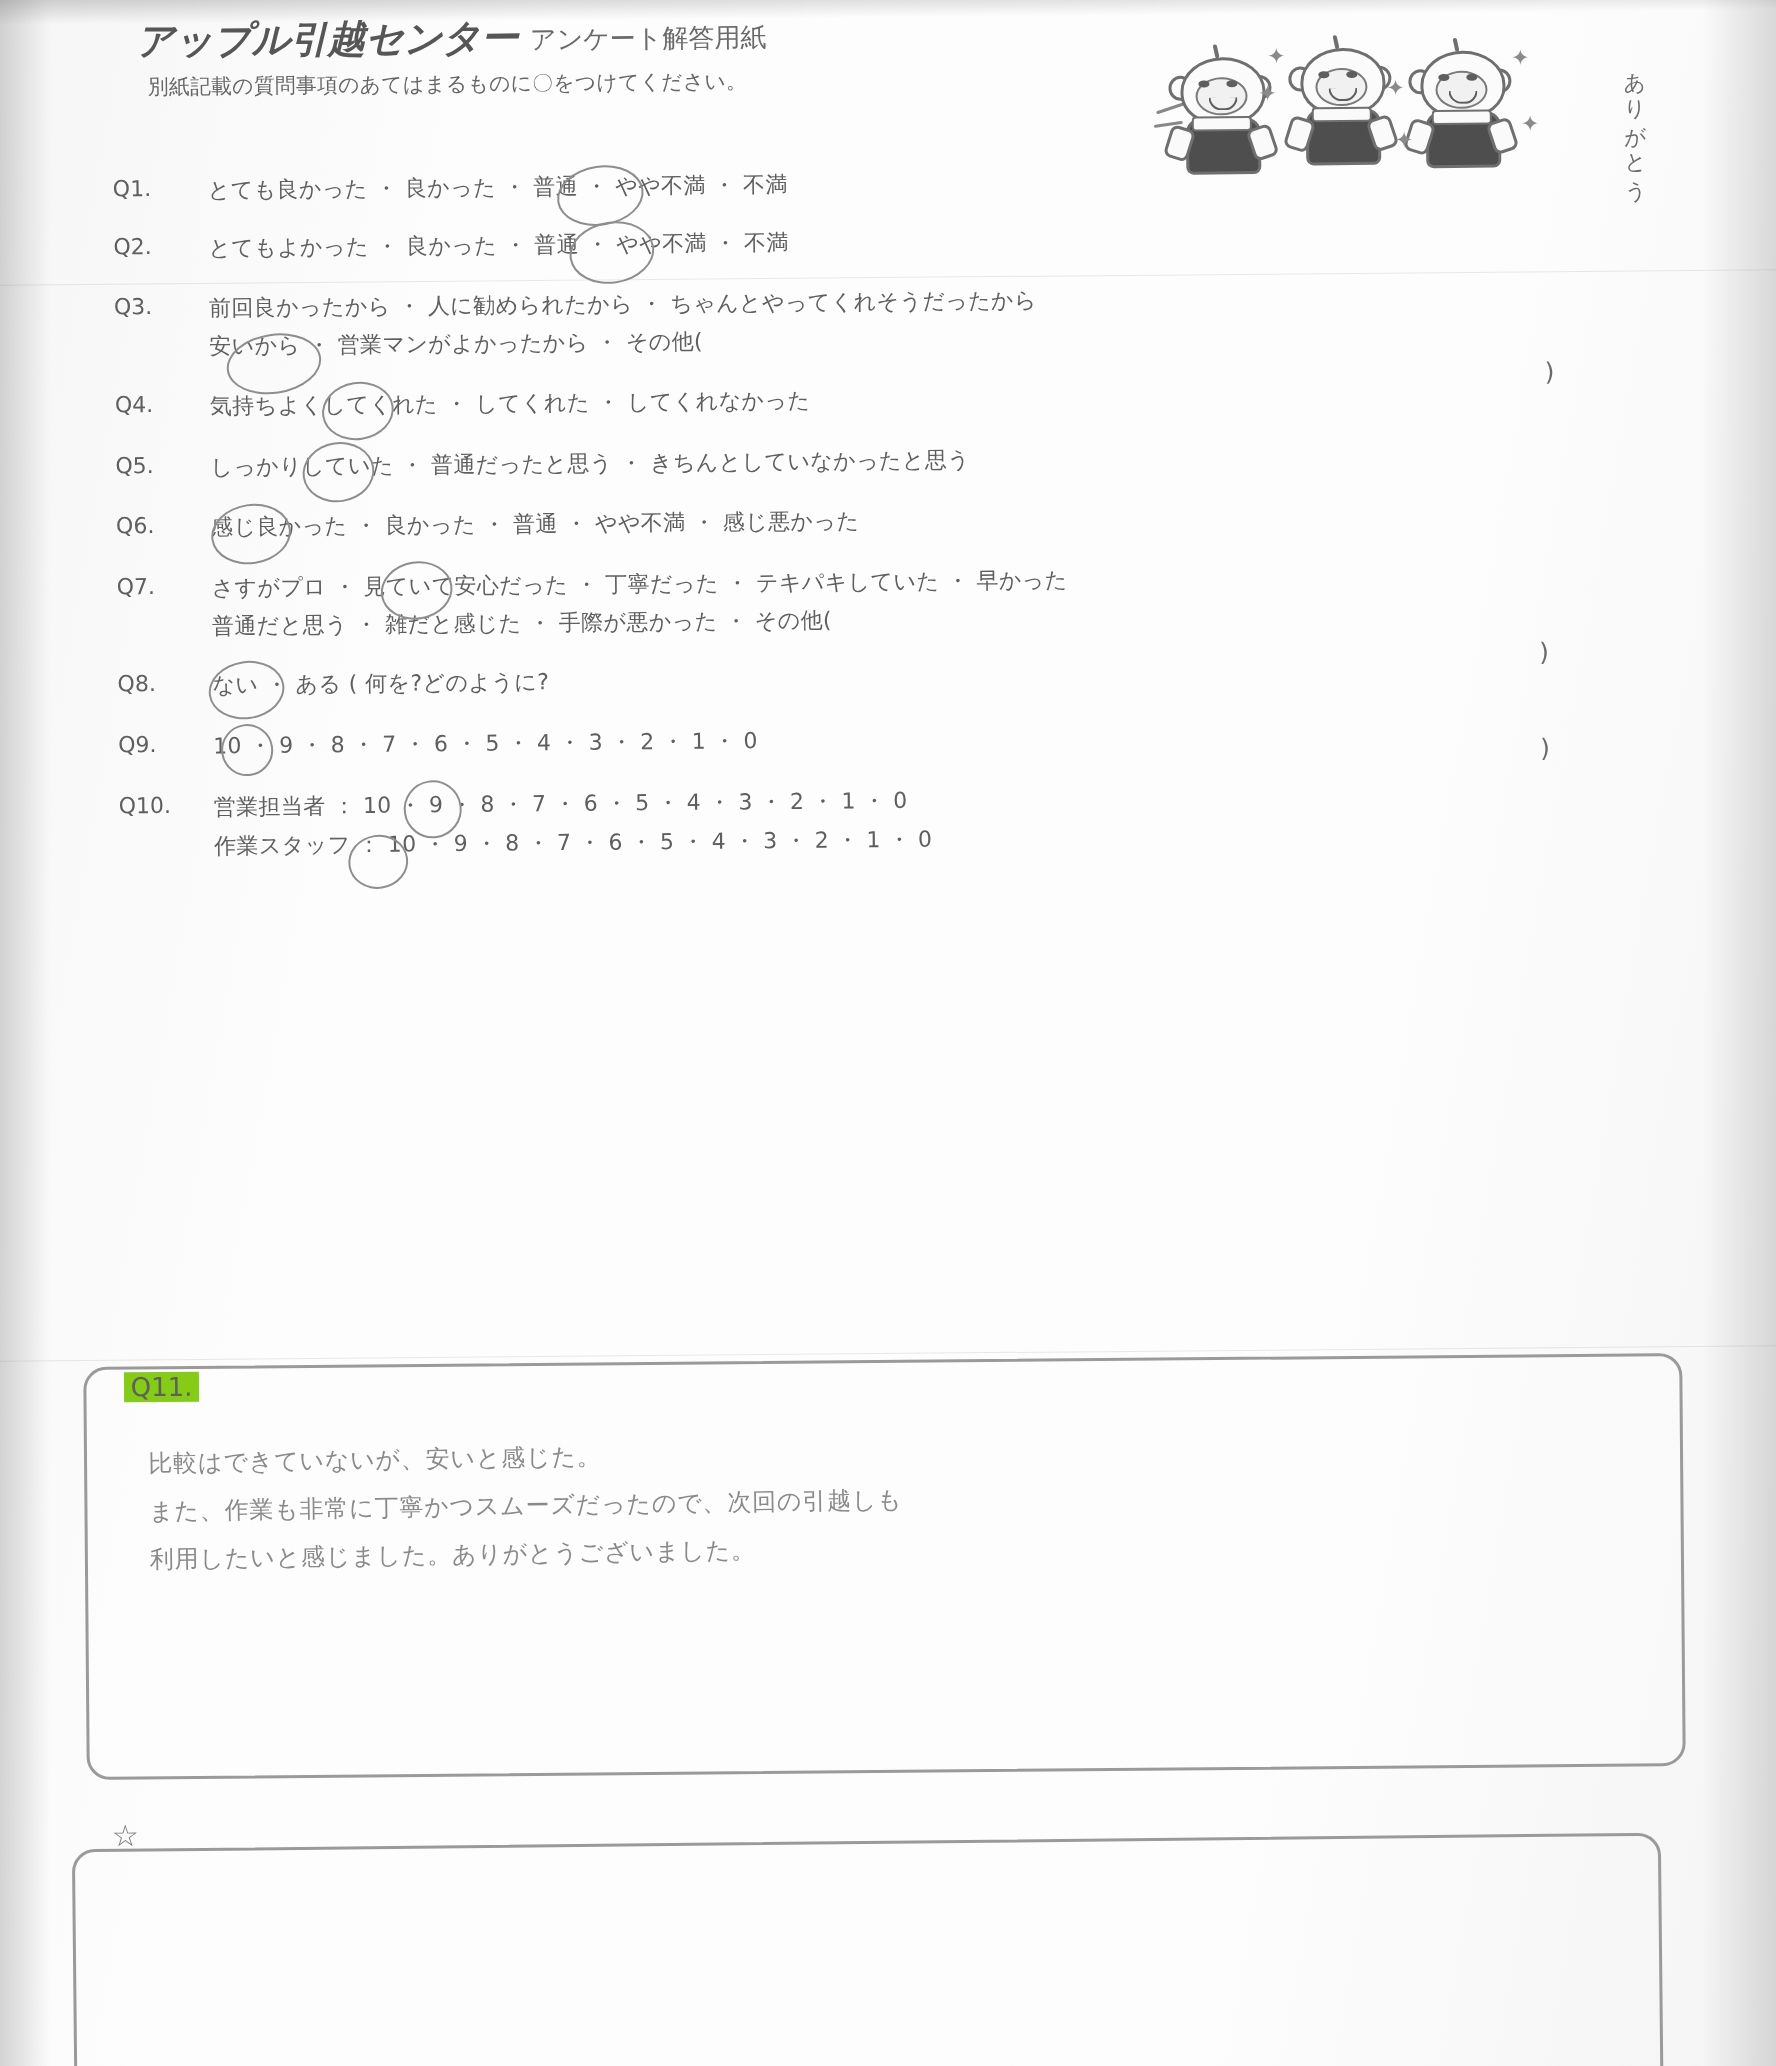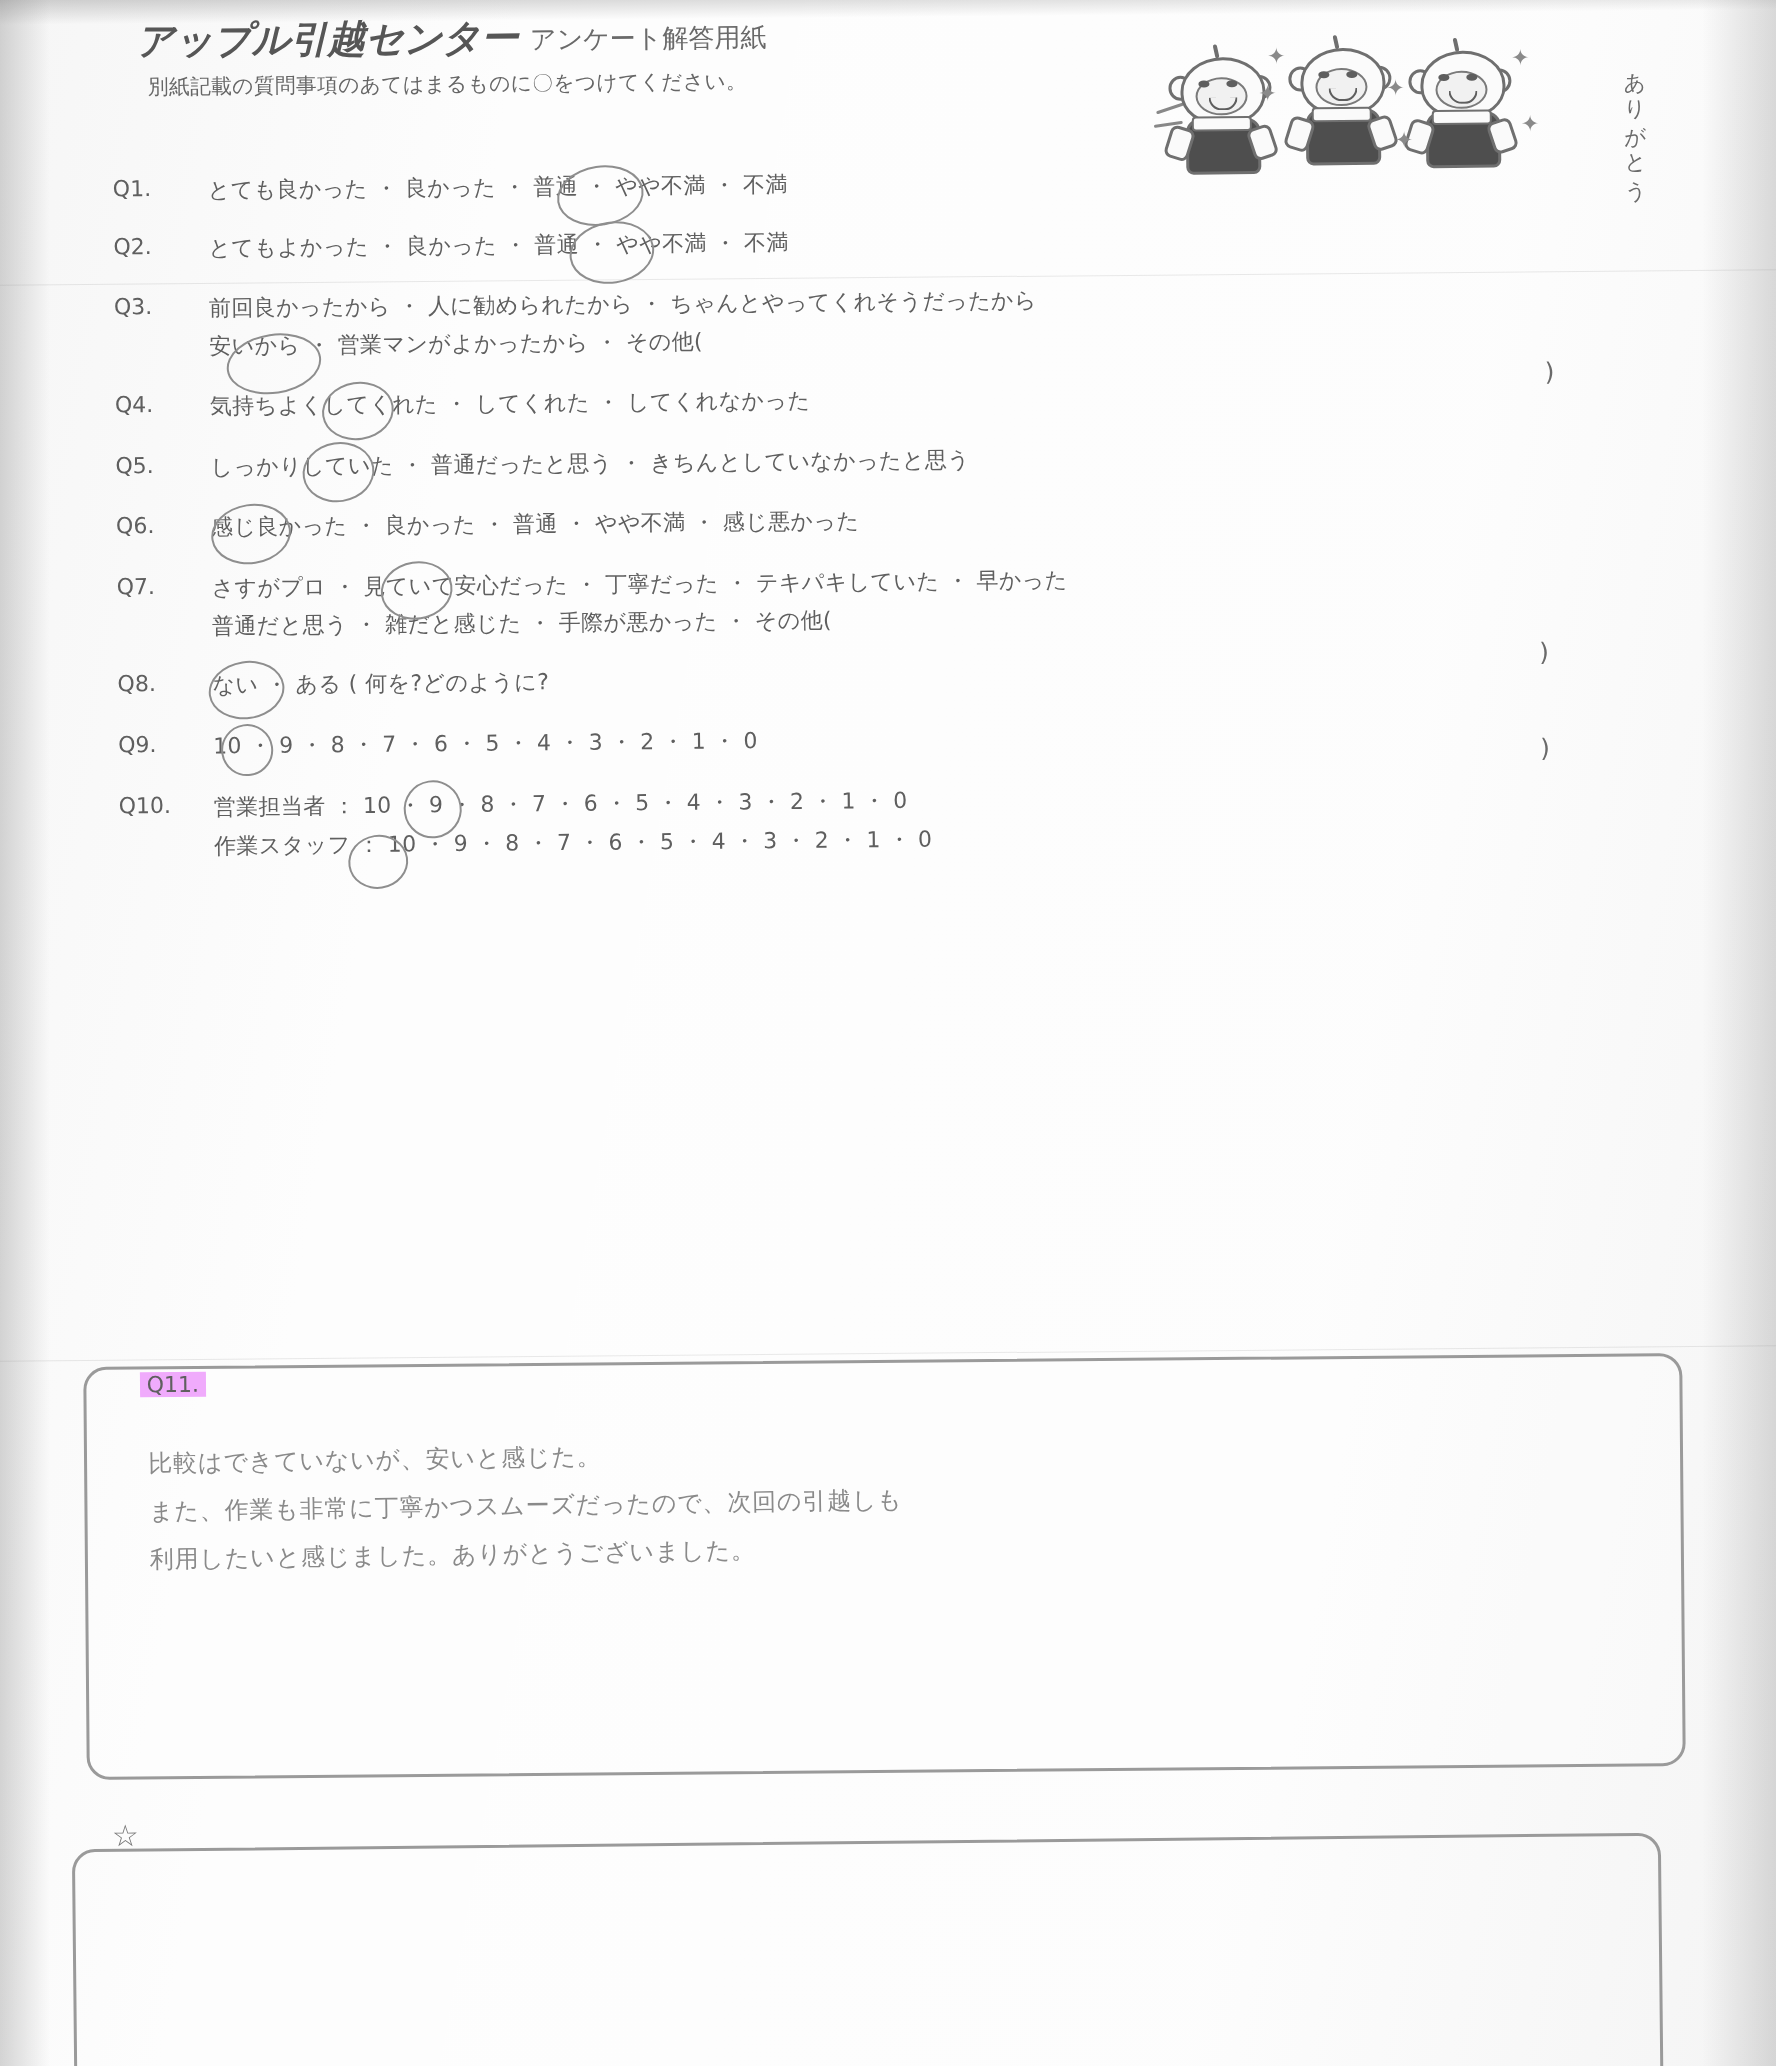--- a/index.html
+++ b/index.html
@@ -257,28 +257,28 @@
     top: 1360px;
     width: 1593px;
     height: 407px;
     border: 3.7px solid #9a9a9a;
     border-radius: 23px;
     transform: rotate(-0.5deg);
     background: rgba(255,255,255,0.25);
   }
   #q11-label {
     position: absolute;
-    left: 140px;
+    left: 124px;
     top: 1372px;
     font-family: "DejaVu Sans", sans-serif;
-    font-size: 22px;
+    font-size: 26px;
     color: #5f5f5f;
     transform: rotate(-0.5deg);
     z-index: 3;
-    background: #f0abfc;
+    background: #84cc16;
     padding: 0 6.6px;
   }
   #q11-handwriting {
     position: absolute;
     left: 149px;
     top: 1428px;
     width: 1455px;
     transform: rotate(-0.9deg);
     font-family: "DejaVu Sans", sans-serif;
     font-size: 24px;

